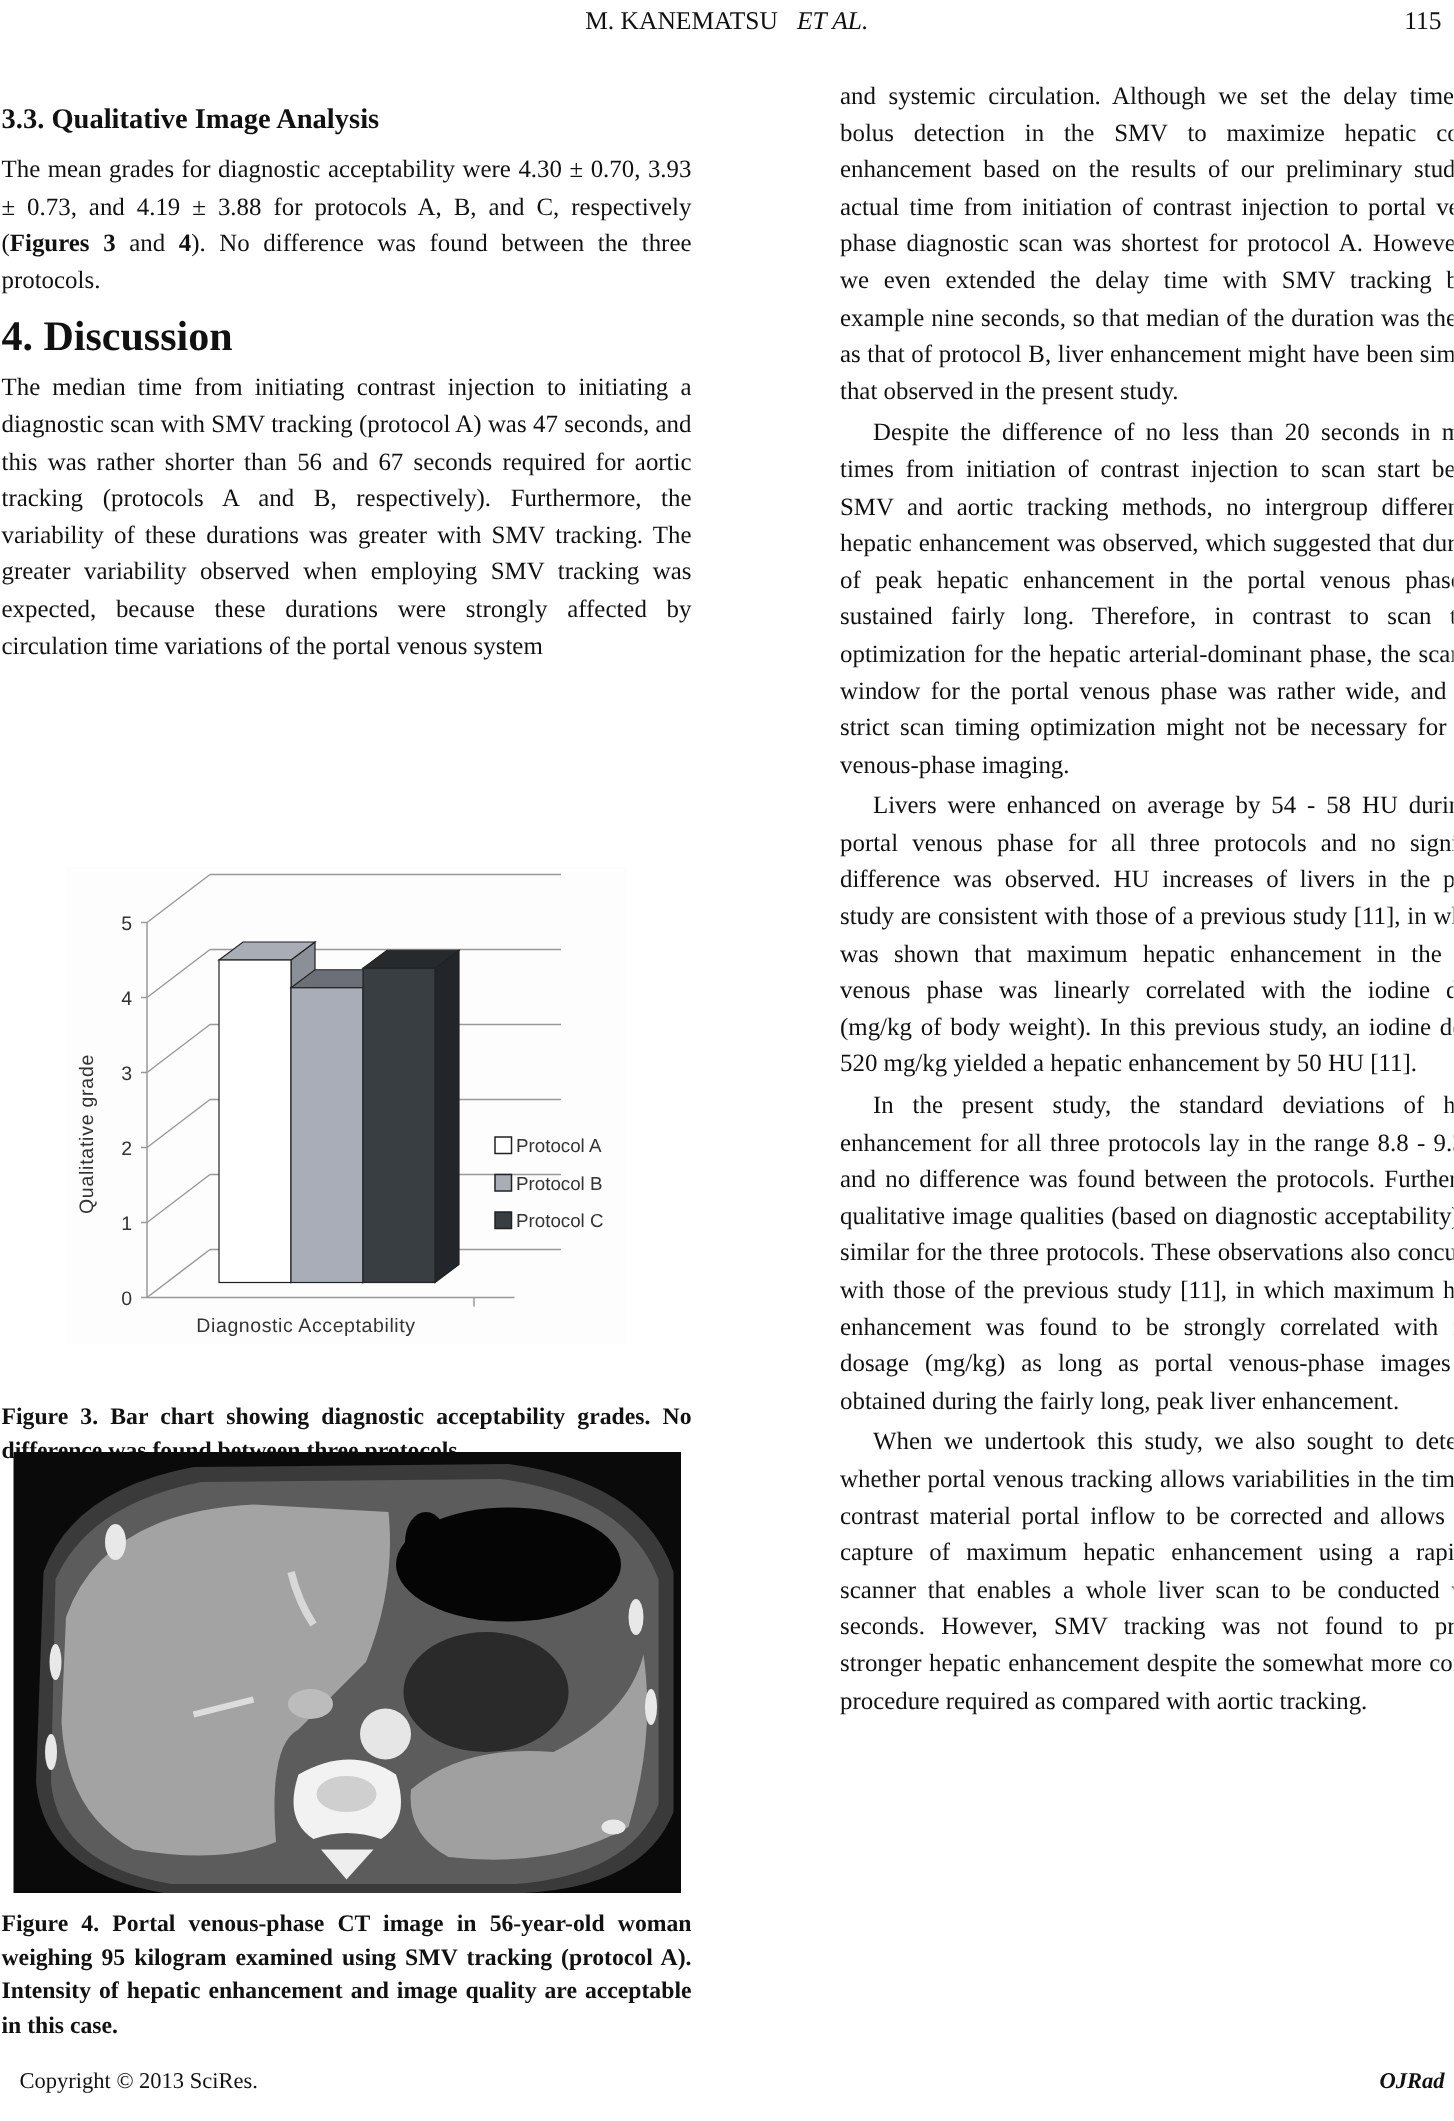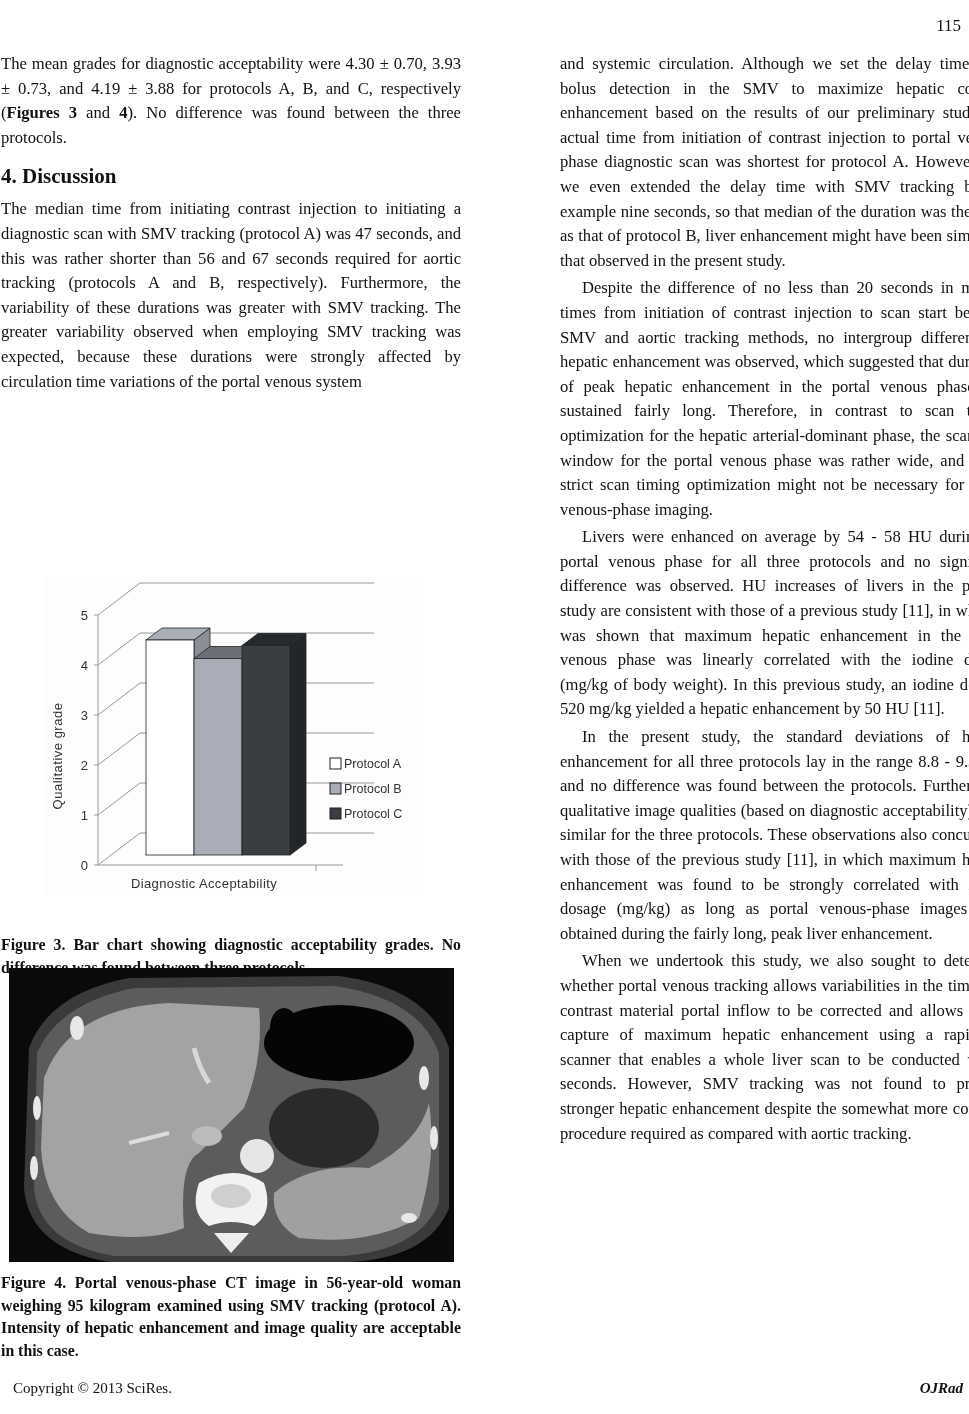--- a/index.html
+++ b/index.html
@@ -6,34 +6,34 @@
     body {
       width: 969px; height: 1414px; position: relative; overflow: hidden;
       font-family: "Liberation Serif", "DejaVu Serif", serif; color: #111;
     }
     .header {
       position: absolute; top: 4px; left: 0; width: 969px; height: 24px;
       font-size: 17px;
     }
     .header .title { position: absolute; left: 0; width: 969px; text-align: center; top: 0; }
     .header .title i { font-style: italic; }
-    .header .page { position: absolute; right: 8px; top: 12px; text-align: right; }
+    .header .page { position: absolute; right: 8px; top: 0; text-align: right; }
     .col {
       position: absolute; top: 52px; font-size: 16.6px; line-height: 24.6px;
       text-align: justify;
     }
     .col.left { left: 1px; width: 460px; }
     .col.right { left: 528px; width: 450px; margin-left: 32px; }
     p { margin: 0; }
     .indent { text-indent: 22px; }
     .right p + p { margin-top: 1px; }
     h2 {
       font-size: 19px; font-weight: bold; margin: 16px 0 9px 0; line-height: 24px;
     }
-    h2.big { font-size: 21px; margin: 14px 0 9px 0; }
+    h2.big { font-size: 28px; margin: 14px 0 9px 0; }
     .fig3 {
       position: absolute; left: 44px; top: 578px; width: 374px; height: 318px;
       background: #fdfdfd;
     }
     .fig3 svg { display: block; }
     .caption {
       position: absolute; left: 1px; width: 460px; font-weight: bold;
       font-size: 15.8px; line-height: 22.6px; text-align: justify;
     }
     .cap3 { top: 934px; }
@@ -46,24 +46,28 @@
       position: absolute; top: 1380px; left: 0; width: 969px; font-size: 15px;
     }
     .footer .copy { position: absolute; left: 13px; }
     .footer .journal { position: absolute; right: 6px; font-weight: bold; font-style: italic; margin-left: 27px; }
     .chart-text { font-family: "Liberation Sans", "DejaVu Sans", sans-serif; }
   </style>
 </head>
 <body>
 
 <div class="header">
+  <div class="title">
+    <span>M. KANEMATSU</span>&nbsp;&nbsp;&nbsp;<i>ET   AL.</i>
+  </div>
   <div class="page">115</div>
 </div>
 
 <div class="col left">
+  <h2>3.3. Qualitative Image Analysis</h2>
   <p><span>The mean grades for diagnostic acceptability were 4.30 ± 0.70, 3.93 ± 0.73, and 4.19 ± 3.88 for protocols A, B, and C, respectively (</span><b>Figures 3</b><span> and </span><b>4</b><span>). No difference was found between the three protocols.</span></p>
   <h2 class="big">4. Discussion</h2>
   <p>The median time from initiating contrast injection to initiating a diagnostic scan with SMV tracking (protocol A) was 47 seconds, and this was rather shorter than 56 and 67 seconds required for aortic tracking (protocols A and B, respectively). Furthermore, the variability of these durations was greater with SMV tracking. The greater variability observed when employing SMV tracking was expected, because these durations were strongly affected by circulation time variations of the portal venous system</p>
 </div>
 
 <div class="fig3">
   <svg id="chart" width="374" height="318">
     <g id="grid">
         <line x1="54" y1="287" x2="54" y2="37" stroke="#999" stroke-width="1"></line>
         <line x1="54" y1="287" x2="299" y2="287" stroke="#999" stroke-width="1"></line>

